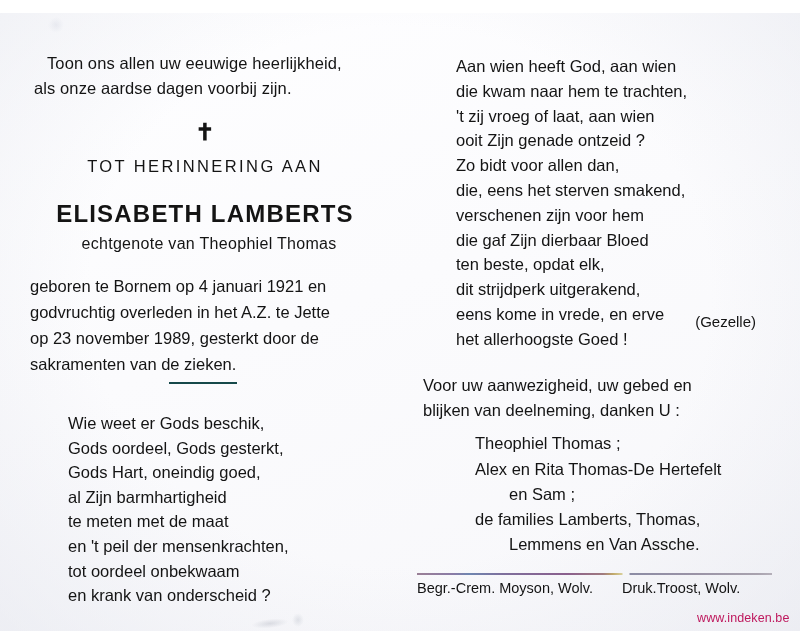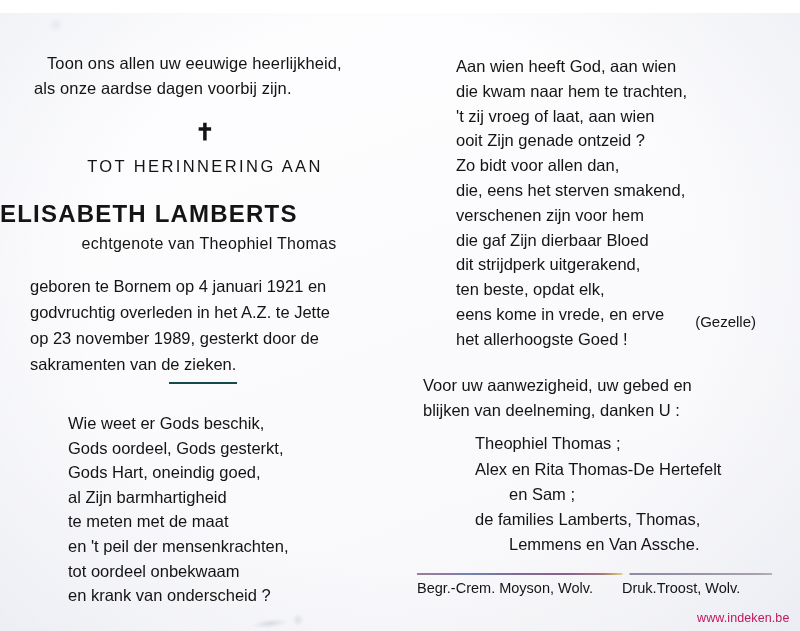--- a/index.html
+++ b/index.html
@@ -67,21 +67,21 @@
     text-align: center;
     font-size: 16.5px;
     letter-spacing: 2.4px;
   }
 
   #deceased-name {
     position: absolute;
     left: 0;
     top: 187px;
     width: 410px;
-    text-align: left;
+    text-align: center;
     font-size: 24px;
     font-weight: bold;
     letter-spacing: 1.2px;
   }
 
   #spouse-line {
     position: absolute;
     left: 4px;
     top: 222px;
     width: 410px;
@@ -258,22 +258,22 @@
 
     <div id="right-poem">
       <div>Aan wien heeft God, aan wien</div>
       <div>die kwam naar hem te trachten,</div>
       <div>'t zij vroeg of laat, aan wien</div>
       <div>ooit Zijn genade ontzeid ?</div>
       <div>Zo bidt voor allen dan,</div>
       <div>die, eens het sterven smakend,</div>
       <div>verschenen zijn voor hem</div>
       <div>die gaf Zijn dierbaar Bloed</div>
+      <div>ten beste, opdat elk,</div>
       <div>dit strijdperk uitgerakend,</div>
-      <div>ten beste, opdat elk,</div>
       <div>eens kome in vrede, en erve</div>
       <div>het allerhoogste Goed !</div>
     </div>
 
     <div id="poem-attribution">(Gezelle)</div>
 
     <div id="thanks-intro">
       <div>Voor uw aanwezigheid, uw gebed en</div>
       <div>blijken van deelneming, danken U :</div>
     </div>

